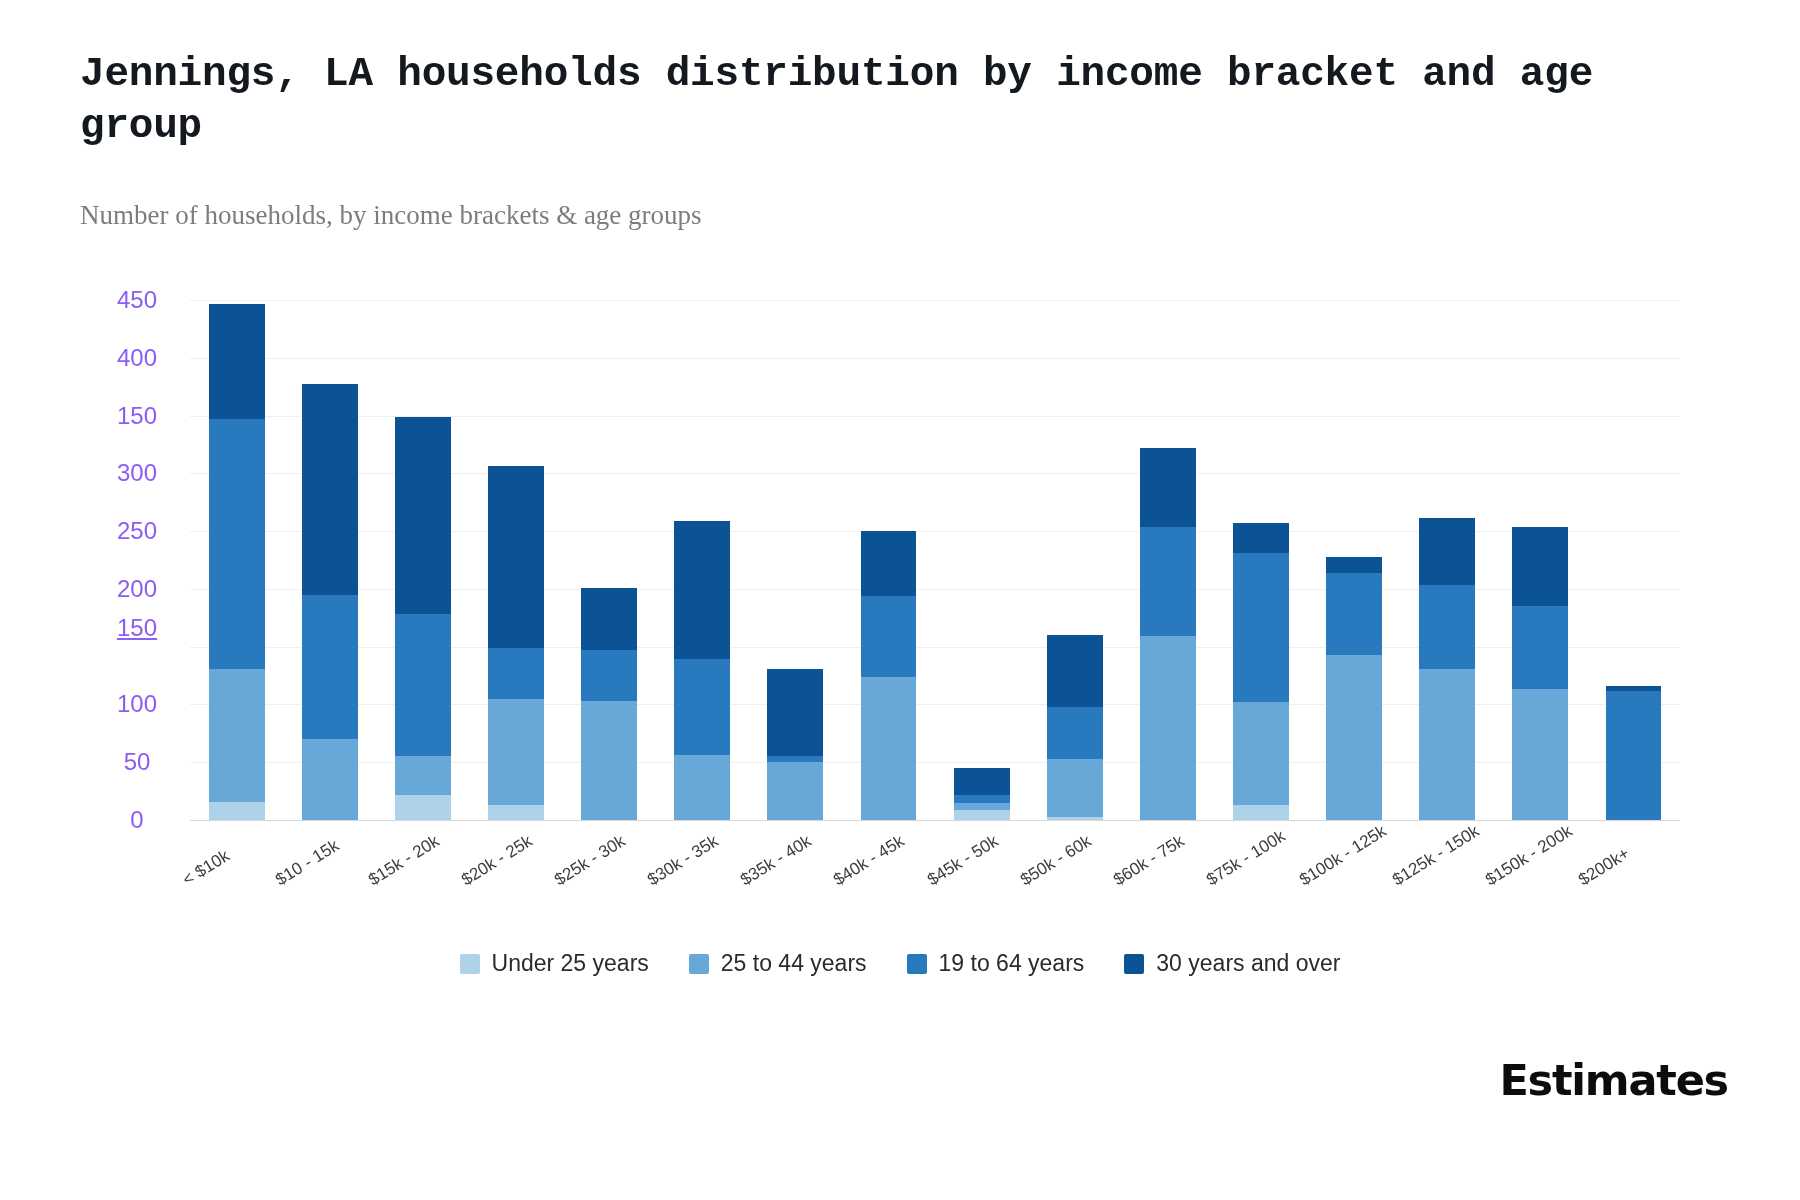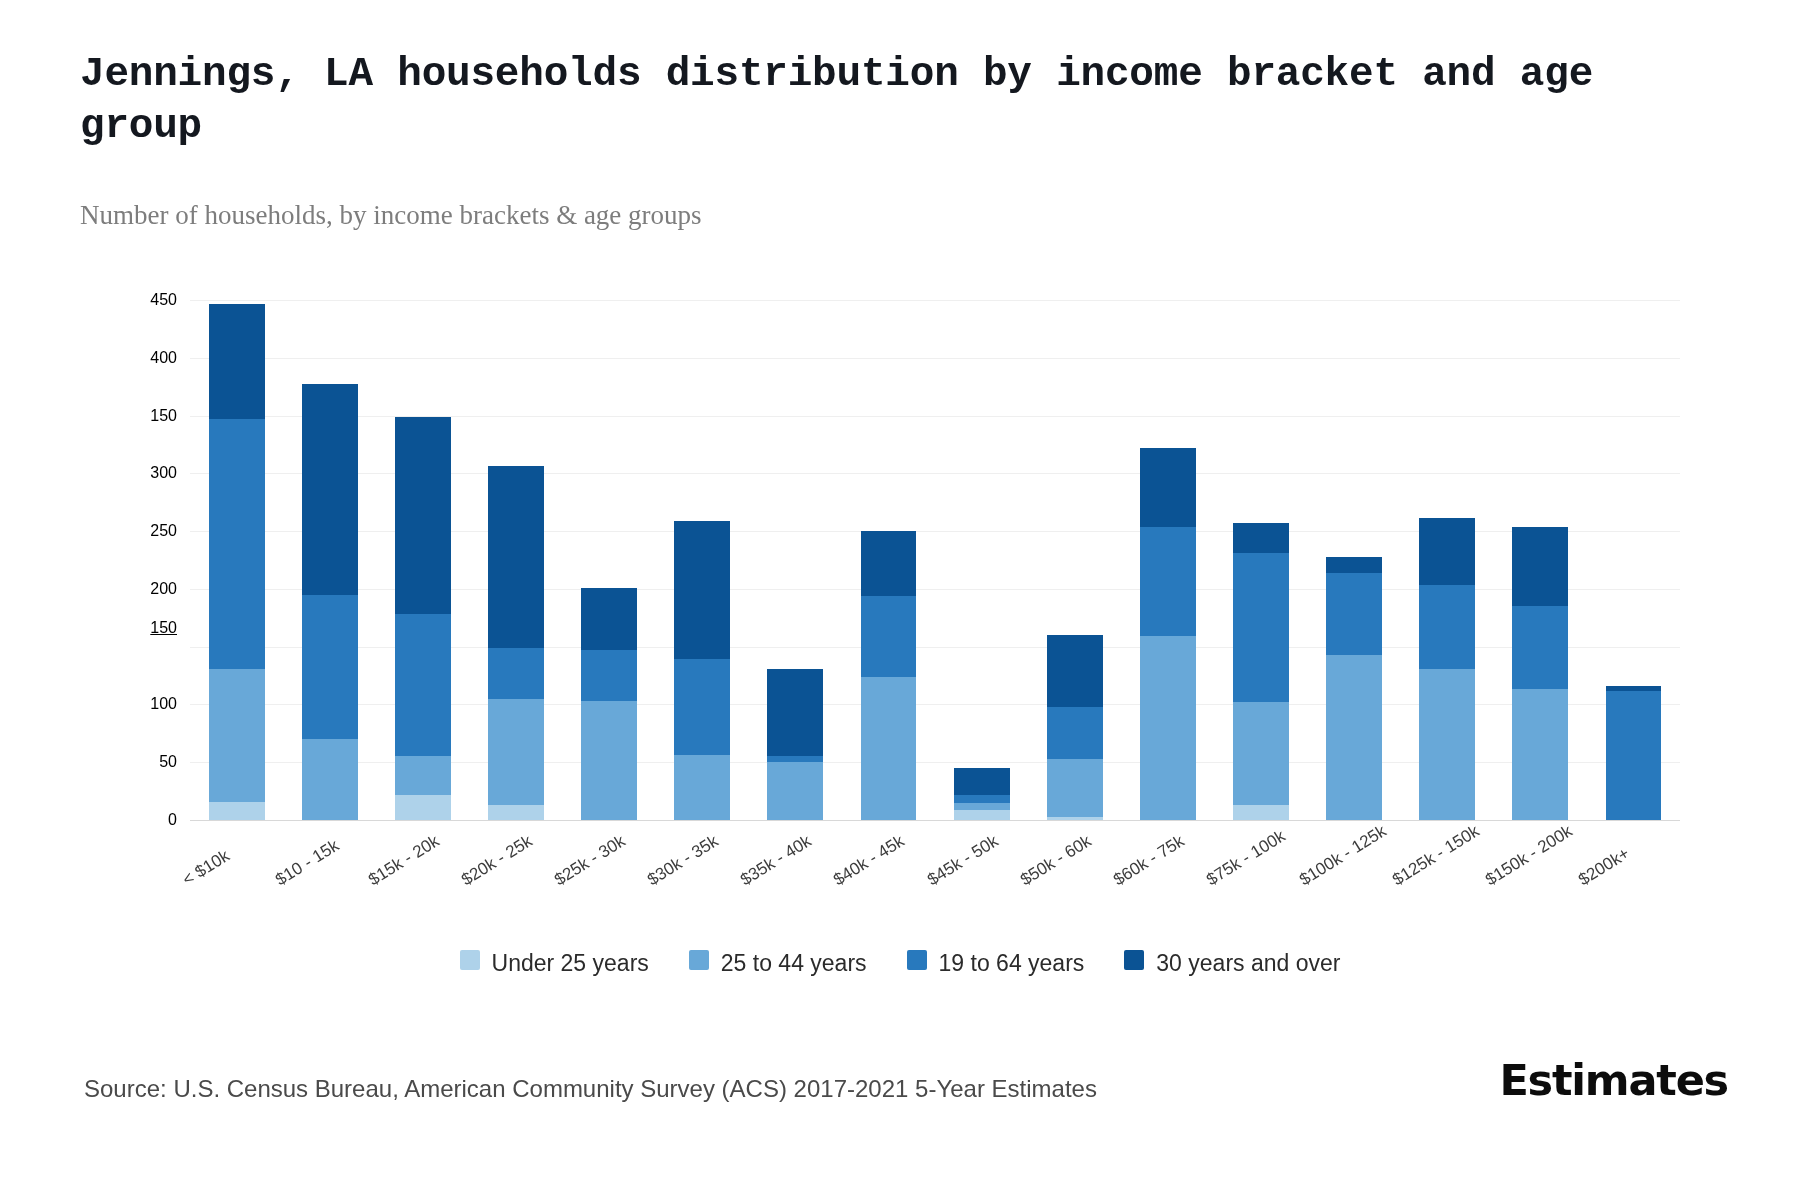--- a/index.html
+++ b/index.html
@@ -62,23 +62,23 @@
     height: 1px;
     background: #efefef;
   }
   .gridline.zero {
     background: #d8d8d8;
   }
   .ytick {
     position: absolute;
     right: 1503px;
     width: 80px;
-    text-align: right;
-    font-size: 16px;
-    color: #000000;
+    text-align: center;
+    font-size: 24px;
+    color: #8b5cf6;
     transform: translateY(-50%);
     white-space: nowrap;
   }
   .bars {
     position: absolute;
     left: 0;
     top: 0;
     width: 100%;
     height: 100%;
     display: flex;
@@ -128,21 +128,21 @@
     left: 0;
     top: 950px;
     width: 1800px;
     display: flex;
     justify-content: center;
     align-items: center;
     gap: 40px;
   }
   .legend-item {
     display: flex;
-    align-items: flex-start;
+    align-items: center;
     gap: 12px;
   }
   .legend-swatch {
     width: 20px;
     height: 20px;
     border-radius: 2px;
   }
   .legend-label {
     font-size: 23px;
     color: #2b2b2b;
@@ -381,16 +381,15 @@
       <div class="legend-item">
         <span class="legend-swatch" style="background: rgb(40, 121, 189);"></span>
         <span class="legend-label">19 to 64 years</span>
       </div>
       <div class="legend-item">
         <span class="legend-swatch" style="background: rgb(11, 83, 148);"></span>
         <span class="legend-label">30 years and over</span>
       </div>
     </div>
 
-  <div class="source">Source: U.S. Census Bureau, American Community Survey (ACS) 2017-2021 5-Year Estimates</div>
   <div class="brand">Estimates</div>
 
 </div>
 
 </body></html>

